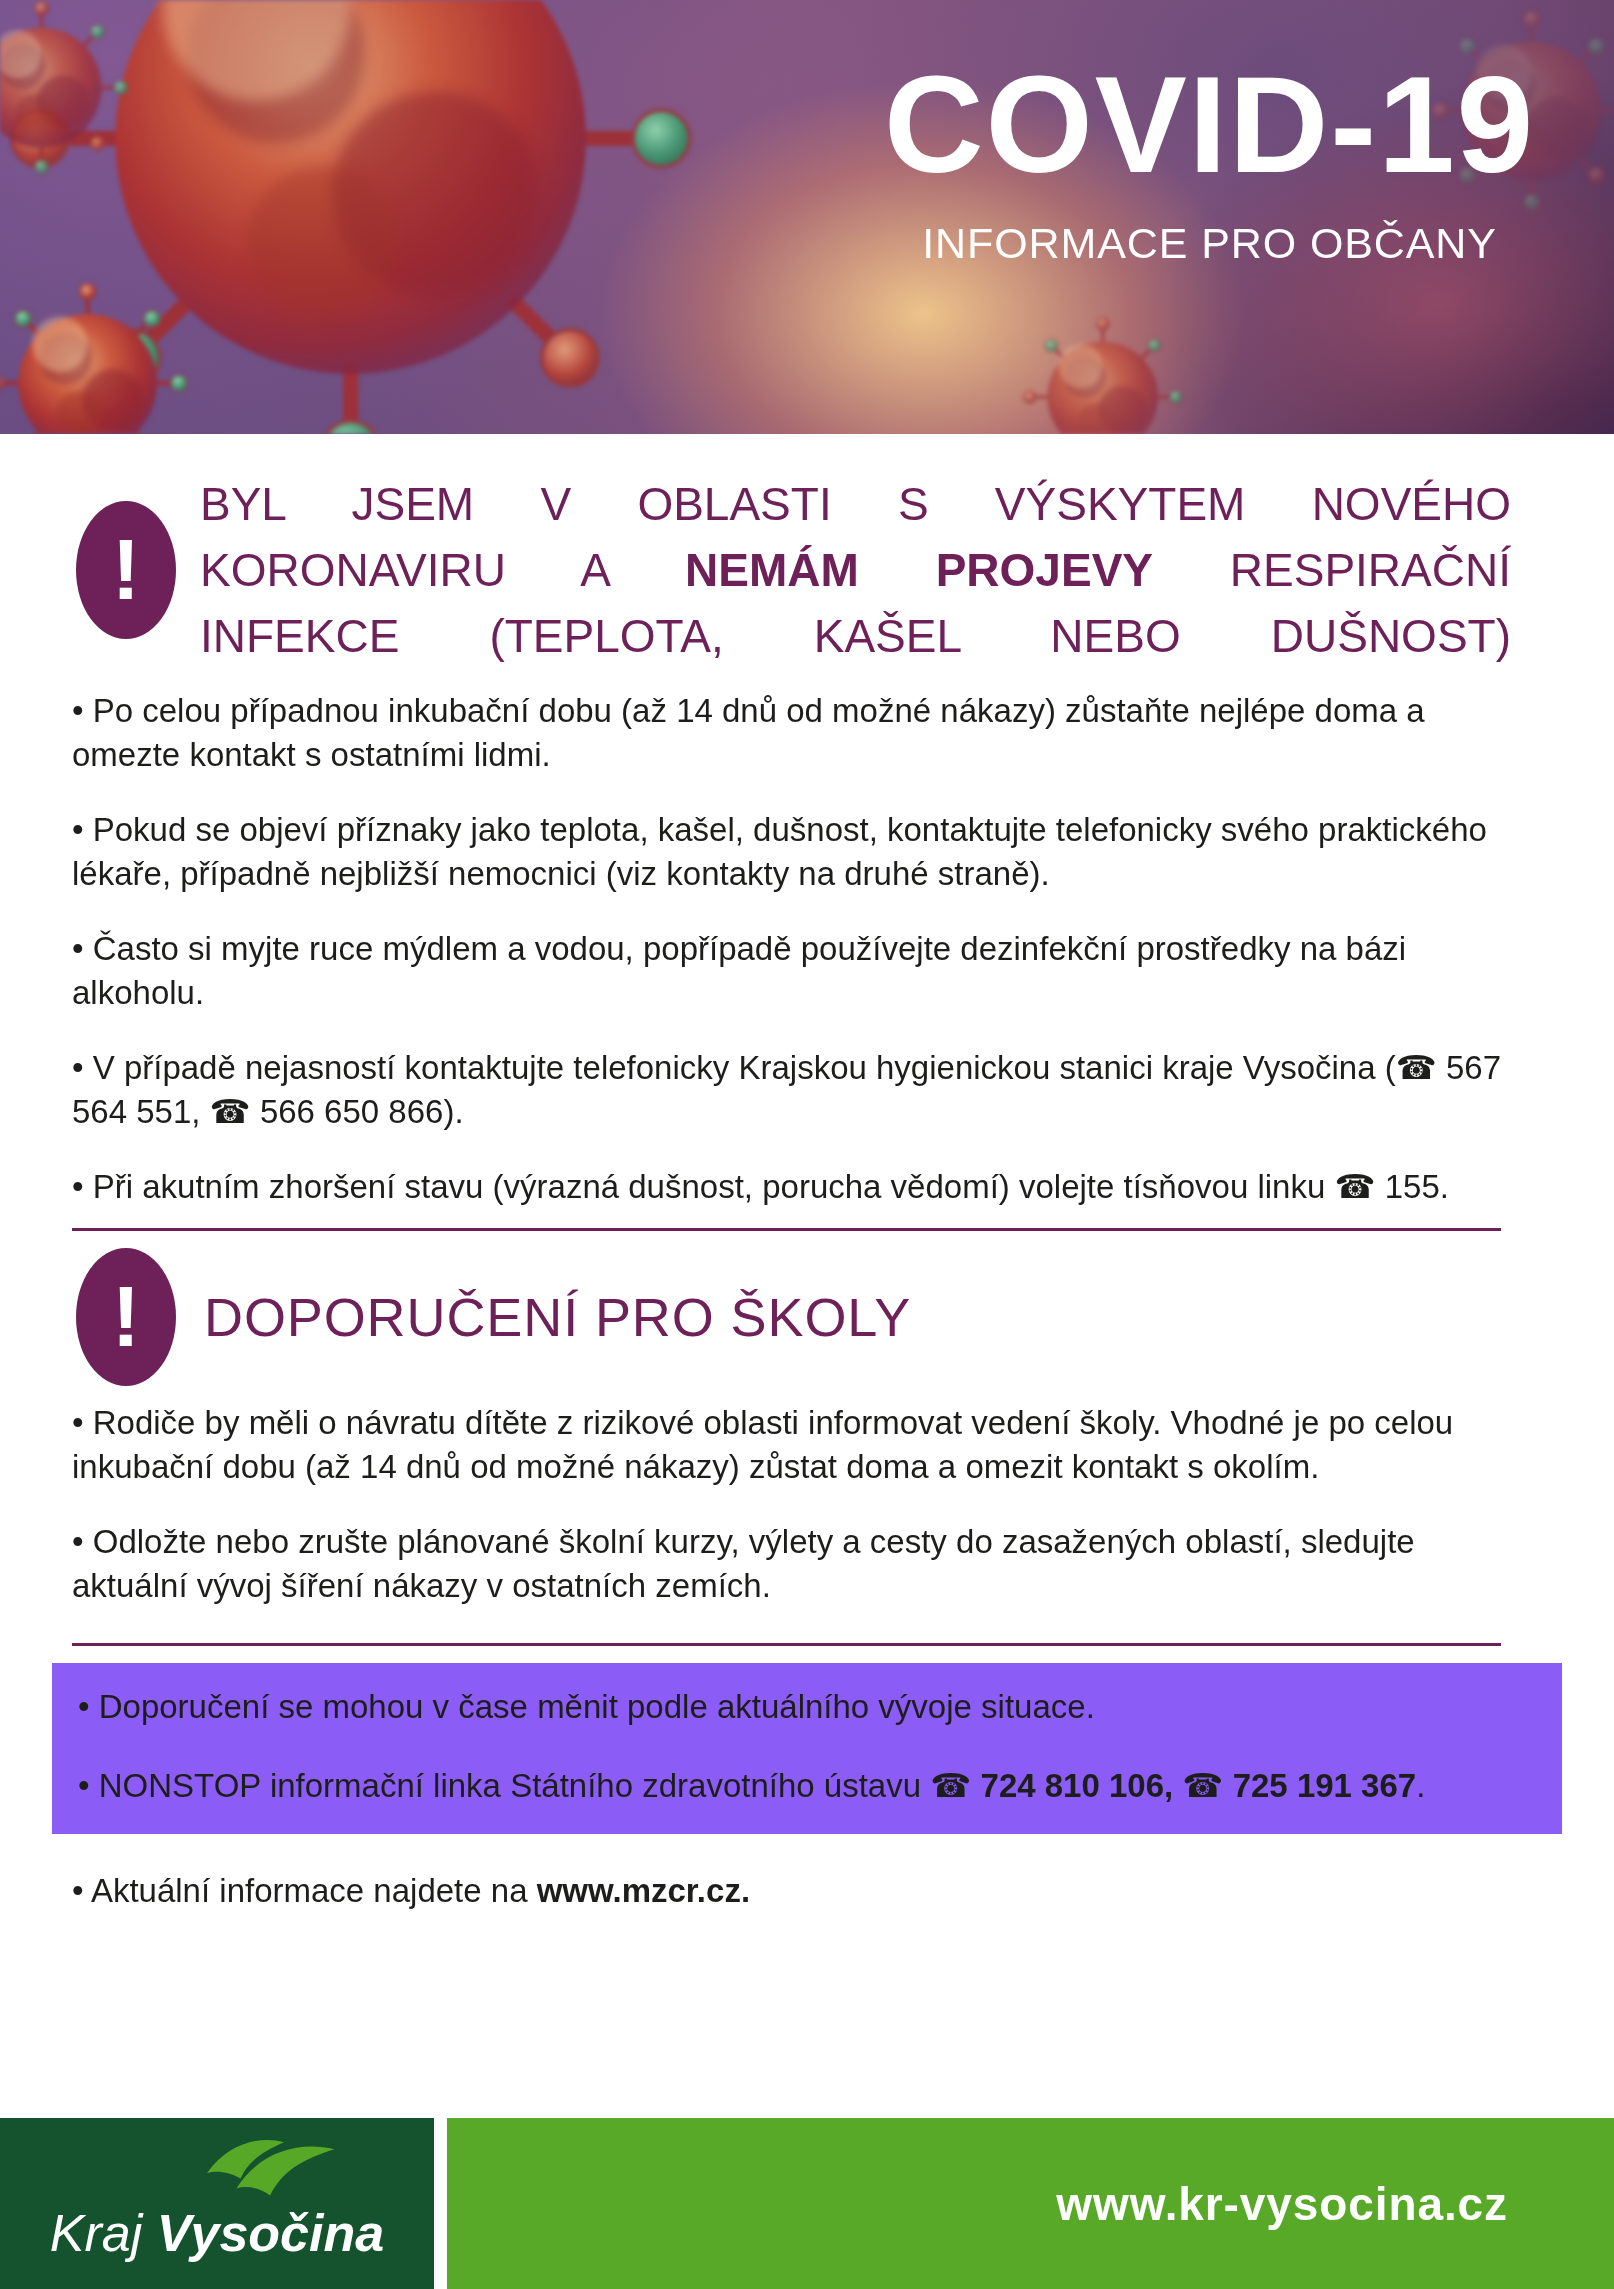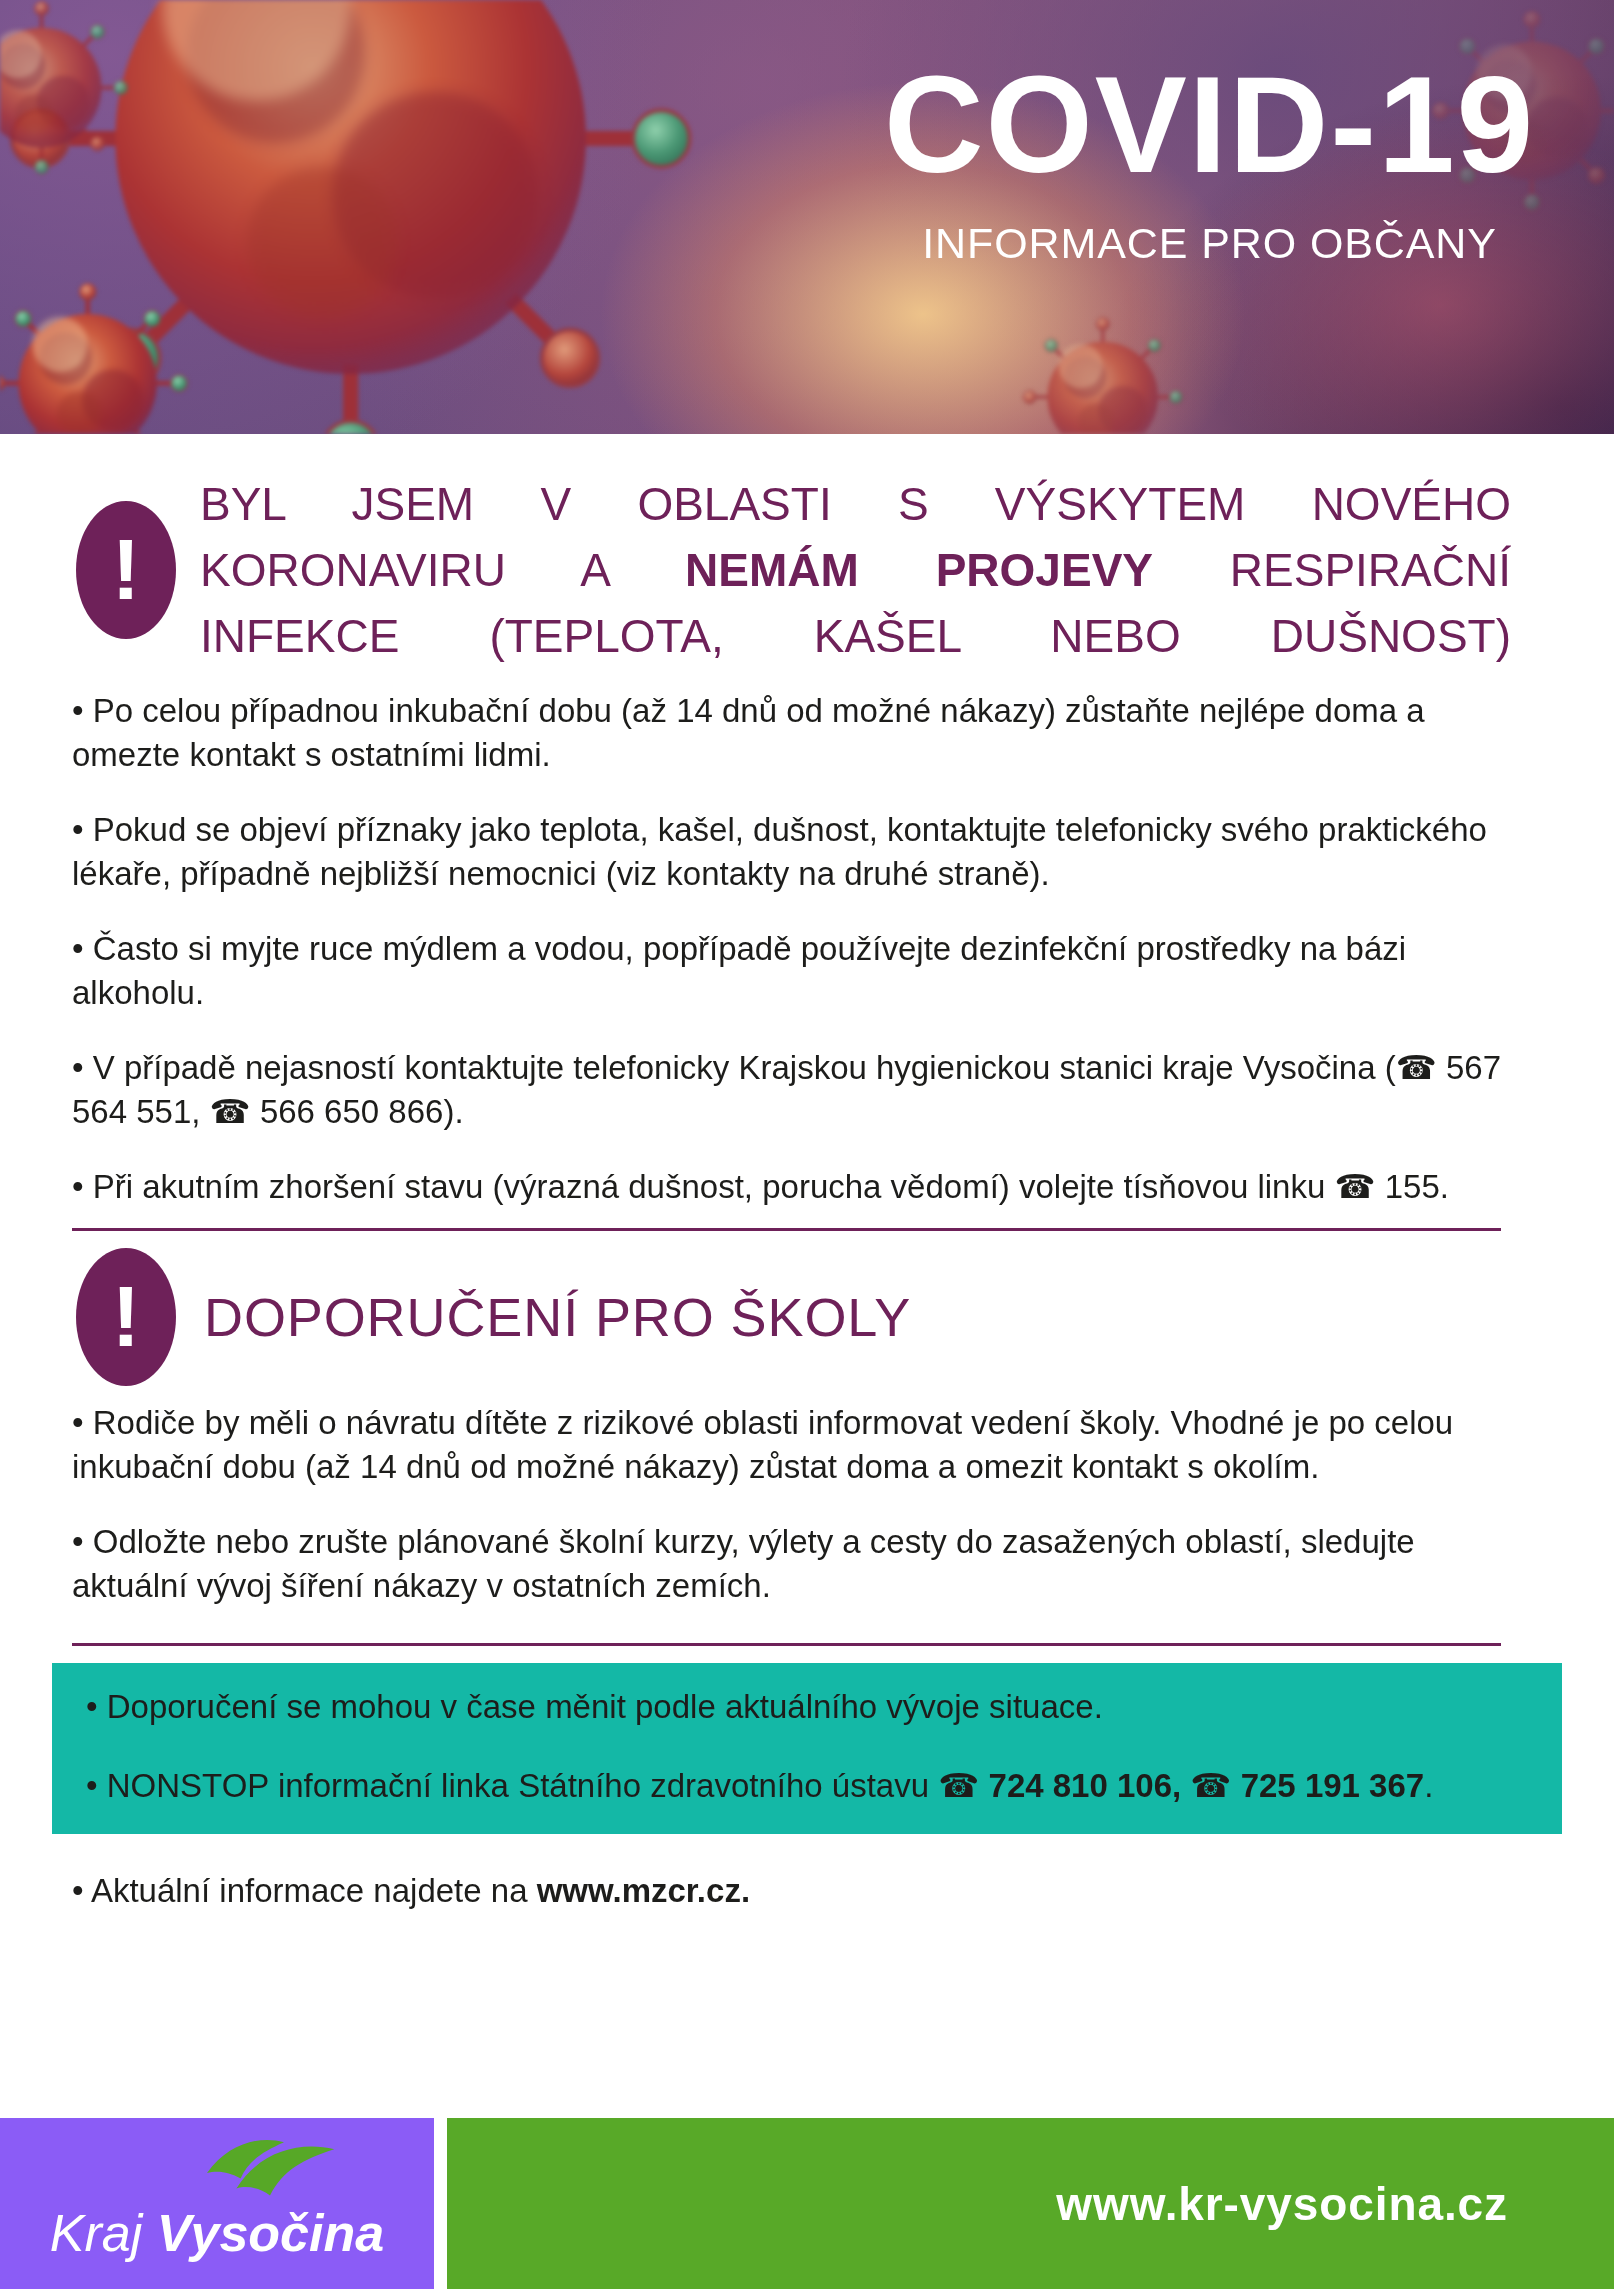--- a/index.html
+++ b/index.html
@@ -39,29 +39,29 @@
 
   .bullet-list { margin:20px 78px 0 72px; }
   .s2-list { margin-top:14.8px; }
   .bullet { font-size:33px; line-height:44px; color:#1d1d1b; margin-bottom:31px; }
   .bullet:last-child { margin-bottom:0; }
   .bullet b { font-weight:bold; }
 
   .separator { height:3.7px; background:#6e2159; margin:18.5px 113px 16.6px 72px; }
   .separator.sep2 { margin-top:35px; }
 
-  .info-box { margin:9.2px 52px 0 52px; background:#14b8a6; padding:22px 34px; }
+  .info-box { margin:9.2px 52px 0 52px; background:#8b5cf6; padding:22px 26px; }
   .info-box .bullet { margin-bottom:35px; }
   .info-box .bullet:last-child { margin-bottom:4px; }
 
   .final-bullet-wrap { margin:35px 78px 0 72px; }
 
   
   .footer { position:absolute; left:0; top:2118px; width:100%; height:172px; display:flex; }
-  .logo-panel { width:434px; background:#8b5cf6; position:relative; flex:0 0 auto; }
+  .logo-panel { width:434px; background:#14532d; position:relative; flex:0 0 auto; }
   .footer-gap { width:13px; background:#ffffff; flex:0 0 auto; }
   .green-bar { flex:1; background:#58a928; display:flex; align-items:center; justify-content:flex-end; padding-right:106px; }
   .footer-url { color:#ffffff; font-size:46px; font-weight:bold; letter-spacing:0.9px; }
   .logo { position:absolute; left:0; right:0; top:13px; display:flex; flex-direction:column; align-items:center; }
   .swoosh { width:152px; height:70px; margin-left:106px; }
   .logo-text { margin-top:1.8px; font-size:52px; color:#ffffff; font-style:italic; white-space:nowrap; }
   .logo-text .kraj { font-weight:400; }
   .logo-text .vysocina { font-weight:700; }
 </style>
 </head>

